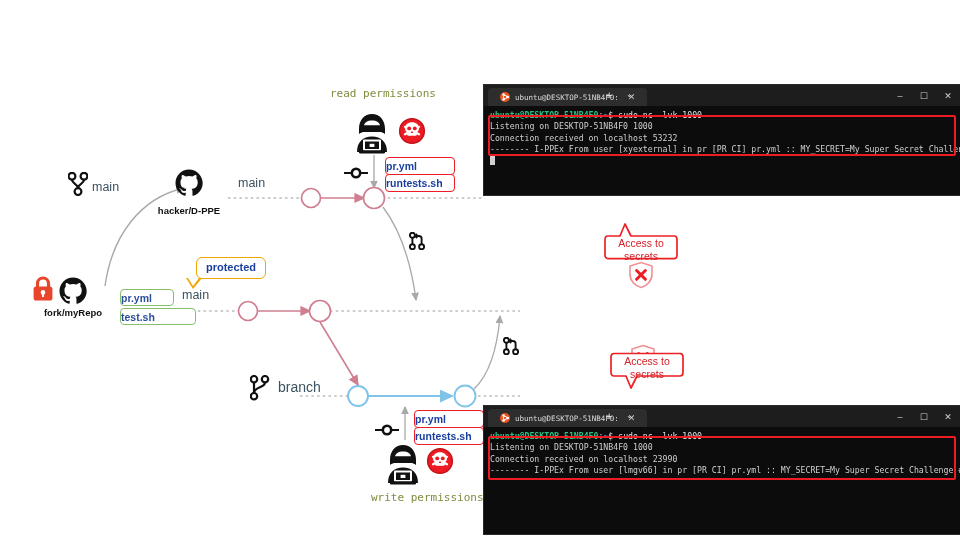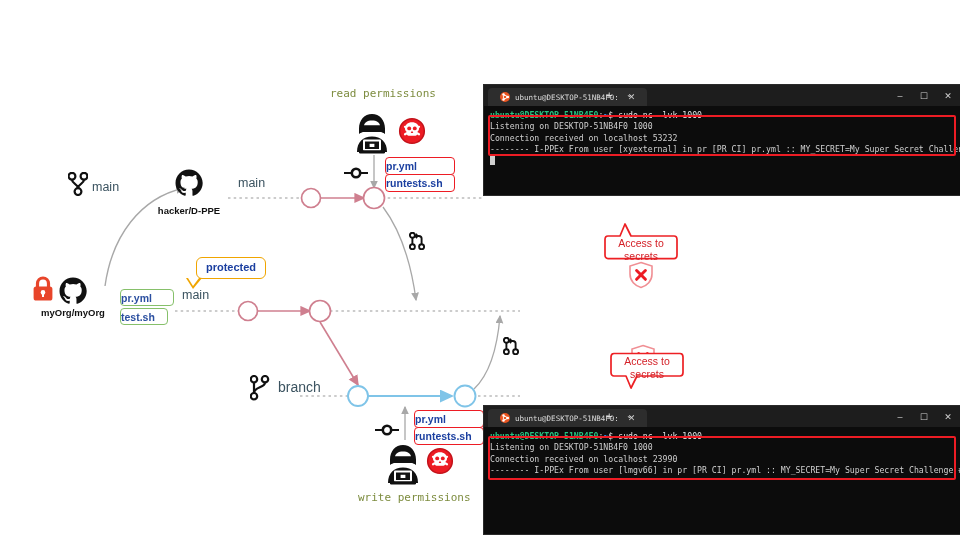--- a/index.html
+++ b/index.html
@@ -134,21 +134,21 @@
       <rect x="1.6" y="10.5" width="18.8" height="14" rx="2.6" fill="#e8452a"></rect>
       <circle cx="11" cy="16.4" r="2.3" fill="#fff"></circle>
       <rect x="10" y="16.4" width="2" height="4.6" fill="#fff"></rect>
     </svg>
   </div>
   <div class="abs" style="left:58px;top:276px;">
     <svg width="30" height="30" viewBox="0 0 32 32">
       <path fill="#111" d="M16,1.5 C8,1.5 1.6,7.9 1.6,15.9 c0,6.4 4.1,11.8 9.9,13.7 0.7,0.1 1-0.3 1-0.7 0-0.35 0-1.3 0-2.5 -4,0.9-4.85-1.9-4.85-1.9 -0.65-1.7-1.6-2.1-1.6-2.1 -1.3-0.9 0.1-0.9 0.1-0.9 1.45,0.1 2.2,1.5 2.2,1.5 1.3,2.2 3.4,1.6 4.2,1.2 0.1-0.95 0.5-1.6 0.9-1.95 -3.2-0.35-6.55-1.6-6.55-7.1 0-1.55 0.55-2.85 1.5-3.85 -0.15-0.35-0.65-1.8 0.15-3.75 0,0 1.2-0.4 3.95,1.5 1.15-0.3 2.4-0.5 3.6-0.5 1.2,0 2.45,0.2 3.6,0.5 2.75-1.9 3.95-1.5 3.95-1.5 0.8,1.95 0.3,3.4 0.15,3.75 0.95,1 1.5,2.3 1.5,3.85 0,5.5-3.35,6.75-6.55,7.1 0.5,0.45 0.95,1.35 0.95,2.7 0,1.95 0,3.5 0,4 0,0.4 0.3,0.85 1,0.7 5.8-1.9 9.9-7.3 9.9-13.7 C30.4,7.9 24,1.5 16,1.5 z"></path>
     </svg>
   </div>
-  <div class="abs repo-name" style="left:18px;top:307px;width:110px;">myOrg/myOrg</div>
+  <div class="abs repo-name" style="left:18px;top:307px;width:110px;">fork/myRepo</div>
 
   <div class="abs" style="left:68px;top:172px;">
     <svg width="20" height="24" viewBox="0 0 20 24">
       <circle cx="4" cy="4.2" r="3.4" fill="none" stroke="#111" stroke-width="2.2"></circle>
       <circle cx="16" cy="4.2" r="3.4" fill="none" stroke="#111" stroke-width="2.2"></circle>
       <circle cx="10" cy="19.6" r="3.4" fill="none" stroke="#111" stroke-width="2.2"></circle>
       <path d="M4,7.8 C4,12 10,11.8 10,16.2 M16,7.8 C16,12 10,11.8 10,16.2" fill="none" stroke="#111" stroke-width="2.2"></path>
     </svg>
   </div>
   <div class="abs lbl" style="left:92px;top:180px;font-size:12.5px;">main</div>
@@ -160,21 +160,21 @@
   </div>
   <div class="abs repo-name" style="left:134px;top:205px;width:110px;">hacker/D-PPE</div>
 
   <div class="abs lbl" style="left:238px;top:176px;font-size:12.5px;">main</div>
 
   <div class="abs protected" style="left:172px;top:257px;width:70px;height:22px;">protected</div>
   <div class="protected-tail abs" style="left:186px;top:278px;"></div>
   <div class="abs lbl" style="left:182px;top:288px;font-size:12.5px;">main</div>
 
   <div class="abs chip chip-green" style="left:120px;top:289px;width:54px;height:17px;">pr.yml</div>
-  <div class="abs chip chip-green" style="left:120px;top:308px;width:48px;height:17px;">test.sh</div>
+  <div class="abs chip chip-green" style="left:120px;top:308px;width:76px;height:17px;">test.sh</div>
 
   <div class="abs" style="left:250px;top:375px;">
     <svg width="20" height="26" viewBox="0 0 20 26">
       <circle cx="4" cy="4.2" r="3.2" fill="none" stroke="#111" stroke-width="2.2"></circle>
       <circle cx="4" cy="21.2" r="3.2" fill="none" stroke="#111" stroke-width="2.2"></circle>
       <circle cx="15" cy="4.2" r="3.2" fill="none" stroke="#111" stroke-width="2.2"></circle>
       <path d="M4,7.5 L4,18" fill="none" stroke="#111" stroke-width="2.2"></path>
       <path d="M15,7.5 C15,13 4,11.5 4,18" fill="none" stroke="#111" stroke-width="2.2"></path>
     </svg>
   </div>
@@ -256,21 +256,21 @@
     <svg width="28" height="28" viewBox="0 0 30 30">
       <circle cx="15" cy="15" r="13.2" fill="#ed1c24" stroke="#c3121a" stroke-width="1.6"></circle>
       <path d="M7.5,18.5 L22.5,10.5 M7.5,10.5 L22.5,18.5" stroke="#fff" stroke-width="2.4" stroke-linecap="round"></path>
       <path d="M15,5.5 C10.6,5.5 7.4,8.4 7.4,12 C7.4,14 8.4,15.3 9.6,16.2 L9.6,18.6 C9.6,19.5 10.3,20.1 11.2,20.1 L18.8,20.1 C19.7,20.1 20.4,19.5 20.4,18.6 L20.4,16.2 C21.6,15.3 22.6,14 22.6,12 C22.6,8.4 19.4,5.5 15,5.5 z" fill="#fff"></path>
       <circle cx="12" cy="12.2" r="2.1" fill="#ed1c24"></circle>
       <circle cx="18" cy="12.2" r="2.1" fill="#ed1c24"></circle>
       <path d="M15,14.8 L13.6,17.2 L16.4,17.2 z" fill="#ed1c24"></path>
     </svg>
   </div>
 
-  <div class="abs lbl-mono perm" style="left:358px;top:491px;">write permissions</div>
+  <div class="abs lbl-mono perm" style="left:371px;top:491px;">write permissions</div>
 
   <div class="abs" style="left:375px;top:424px;">
     <svg width="24" height="12" viewBox="0 0 24 12">
       <line x1="0" y1="6" x2="7" y2="6" stroke="#111" stroke-width="2"></line>
       <line x1="17" y1="6" x2="24" y2="6" stroke="#111" stroke-width="2"></line>
       <circle cx="12" cy="6" r="4.2" fill="none" stroke="#111" stroke-width="2.6"></circle>
     </svg>
   </div>
 
   <div class="abs chip chip-red" style="left:414px;top:410px;width:70px;height:18px;">pr.yml</div>

